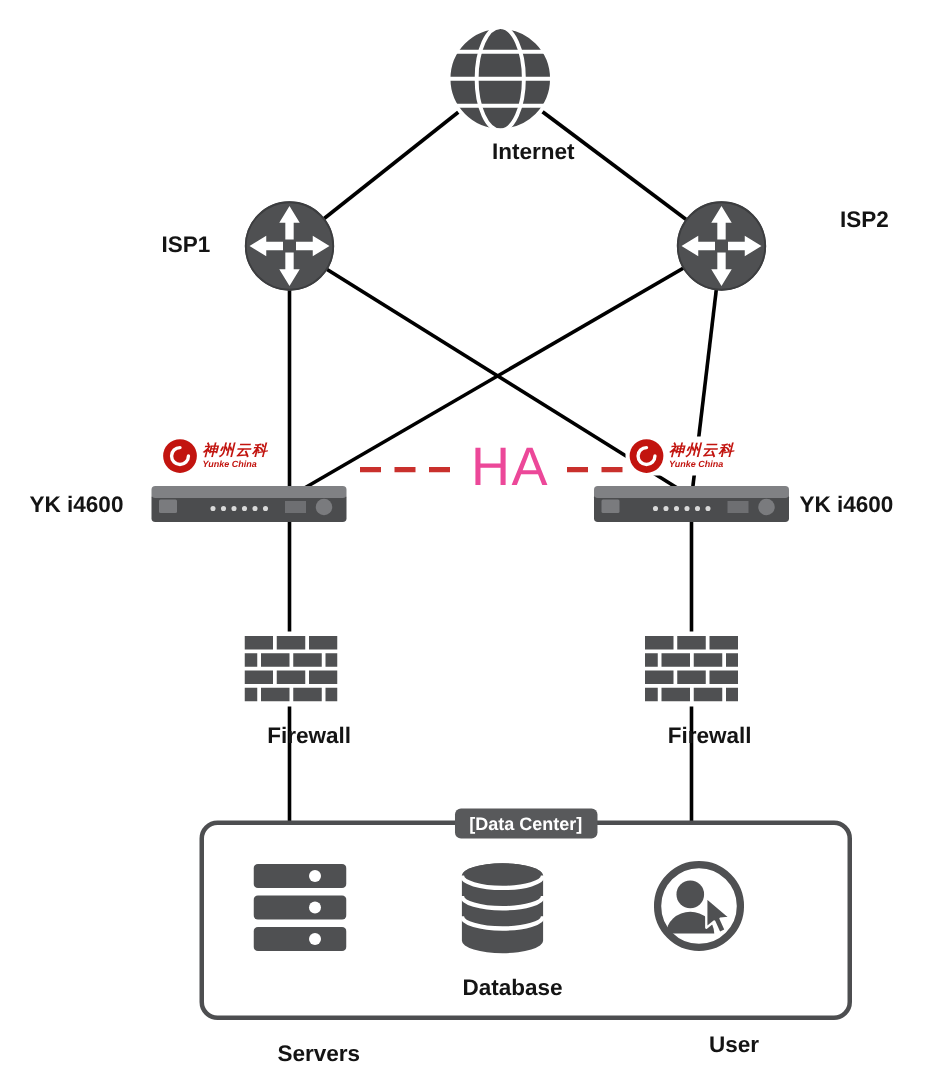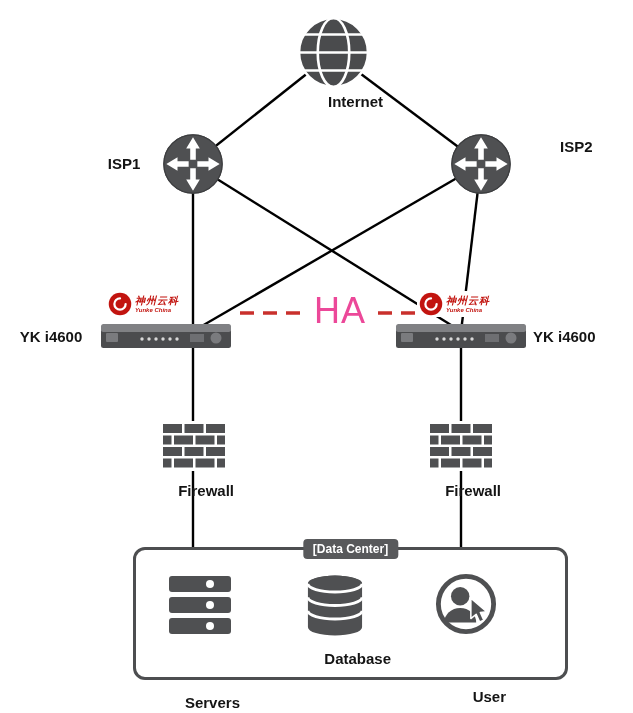--- a/index.html
+++ b/index.html
@@ -262,21 +262,21 @@
 
     <svg class="abs" style="left:170px; top:24px;" width="58" height="62" viewBox="0 0 60 64">
       <path d="M2 10 v45 a28 8.5 0 0 0 56 0 v-45 a28 8.5 0 0 0 -56 0 z" fill="#4f5052"></path>
       <ellipse cx="30" cy="10" rx="28" ry="8.5" fill="#4f5052"></ellipse>
       <g fill="none" stroke="#ffffff" stroke-width="3">
         <path d="M2 10 a28 8.5 0 0 0 56 0"></path>
         <path d="M2 24 a28 8.5 0 0 0 56 0"></path>
         <path d="M2 38 a28 8.5 0 0 0 56 0"></path>
       </g>
     </svg>
-    <div class="abs label t-center" style="left:159px; top:100px; width:80px;margin-left:16px;">Database</div>
+    <div class="abs label t-center" style="left:159px; top:100px; width:80px;">Database</div>
 
     <svg class="abs" style="left:299px; top:23px;" width="62" height="62" viewBox="0 0 64 64">
       <circle cx="32" cy="32" r="28.5" fill="#ffffff" stroke="#4f5052" stroke-width="5"></circle>
       <circle cx="26" cy="24" r="9.5" fill="#4f5052"></circle>
       <path d="M9.5 51 a16.5 15 0 0 1 33 0 z" fill="#4f5052"></path>
       <path d="M37 26 v21 l5.5 -4.4 3.6 8 4.3 -2 -3.6 -7.9 6.8 -0.6 z" fill="#4f5052" stroke="#ffffff" stroke-width="1.6" stroke-linejoin="round"></path>
     </svg>
     <div class="abs label t-center" style="left:290px; top:100px; width:80px;margin-top:38px;">User</div>
   </div>
 

